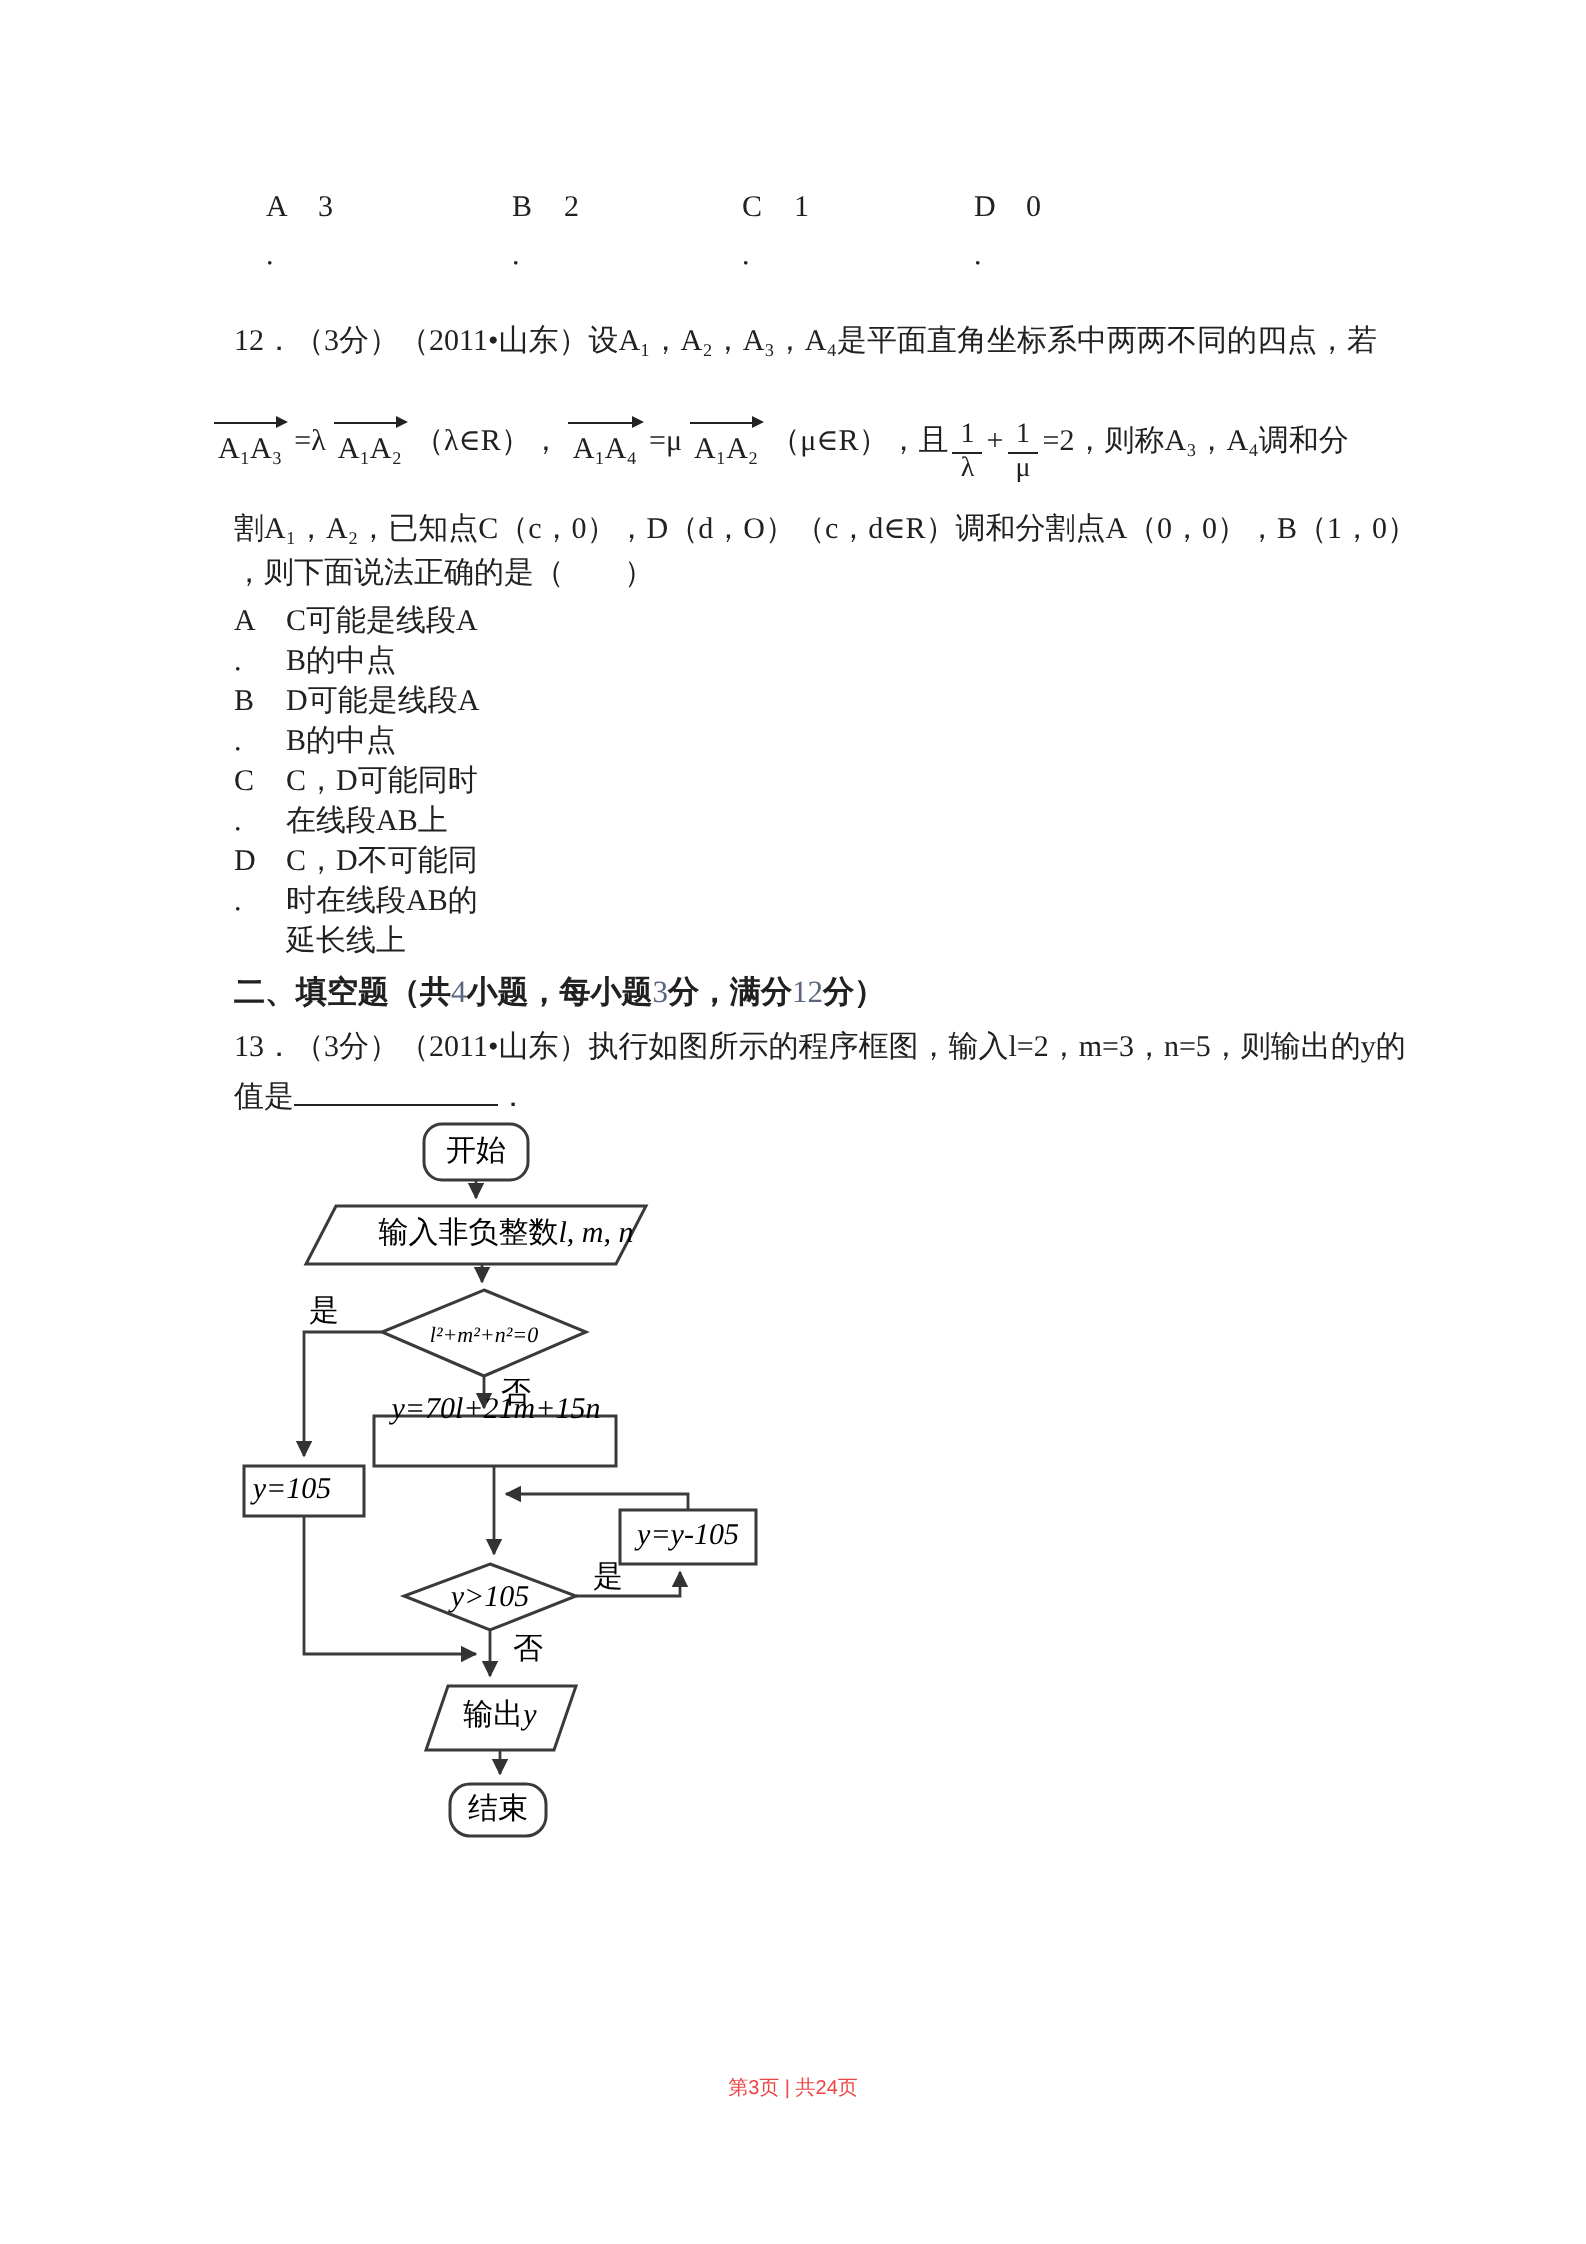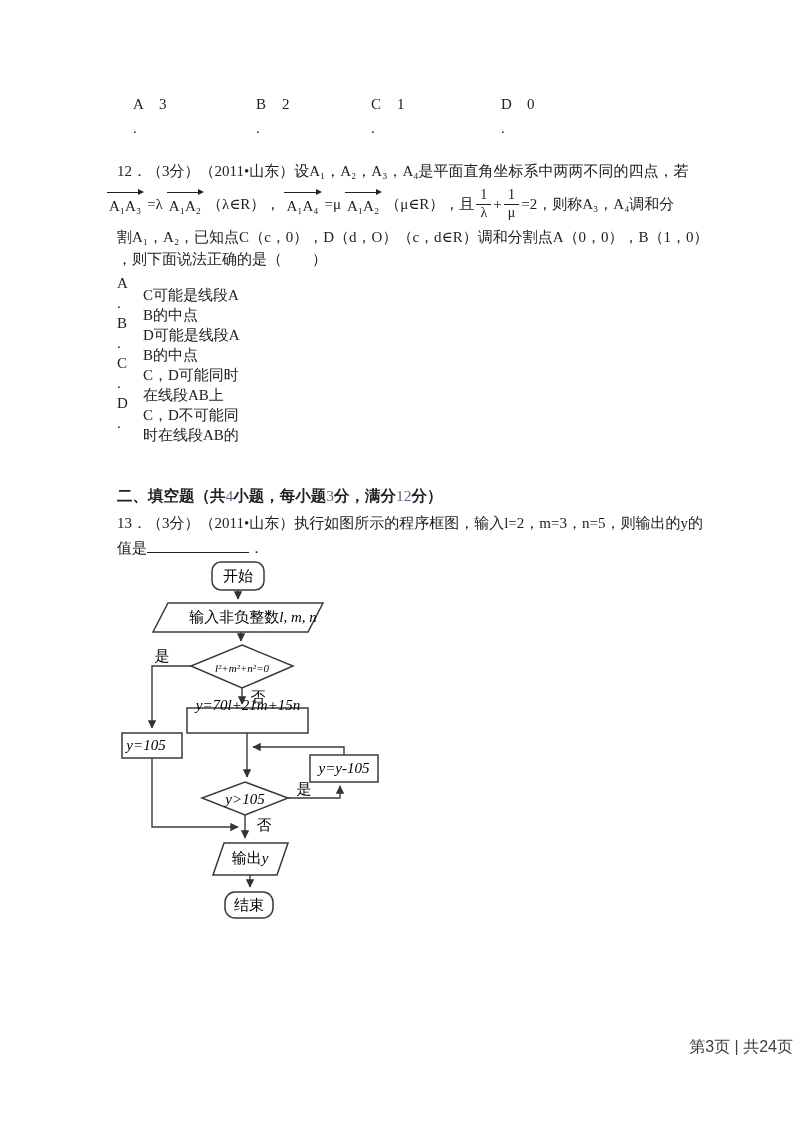--- a/index.html
+++ b/index.html
@@ -6,58 +6,58 @@
   .page{
     position:relative;width:793px;height:1122px;background:#ffffff;
     font-family:"Liberation Serif","DejaVu Serif",serif;
     color:#212121;overflow:hidden;margin:0 auto;
   }
   
   .ans-cell{position:absolute;top:96px;width:120px;font-size:15px;}
   .ans-cell .row1 .letter{display:inline-block;min-width:14px;}
   .ans-cell .row1 .val{display:inline-block;margin-left:12px;}
   .ans-cell .row2{margin-top:7px;font-size:15px;}
-  .c0{left:133px}.c1{left:256px}.c2{left:371px}.c3{left:501px}
+  .c0{left:133px}.c1{left:256px}.c2{left:371px}.c3{left:487px}
 
   
   .q12{position:absolute;left:117px;top:160px;width:600px;font-size:15px;line-height:22px;}
   .tline{white-space:nowrap;}
-  .formula{display:flex;align-items:center;height:44px;margin-left:-14px;white-space:nowrap;}
+  .formula{display:flex;height:44px;margin-left:-14px;white-space:nowrap;margin-top:28px;}
   .formula>span{flex:0 0 auto;}
   .vec{position:relative;margin:0 4px;padding:4px 2px 0 2px;font-family:"Liberation Serif",serif;}
   .vec::before{content:"";position:absolute;left:0;right:5px;top:1px;border-top:1.3px solid #222;}
   .vec::after{content:"";position:absolute;right:-1px;top:-2px;width:0;height:0;
     border-left:6px solid #222;border-top:3px solid transparent;border-bottom:3px solid transparent;}
   .frac{display:inline-flex;flex-direction:column;align-items:center;
     font-size:14px;line-height:1.15;margin:0 2px;}
   .frac .den{border-top:1.2px solid #222;}
   .frac .num,.frac .den{padding:0 4px;display:block;text-align:center;}
   .opts{margin-top:3px;}
   .opt-row{display:flex;height:20px;line-height:20px;}
   .opt-row .tag{width:26px;flex:0 0 26px;}
-  .opt-row .otext{white-space:nowrap;margin-top:12px;}
+  .opt-row .otext{white-space:nowrap;}
 
   
   .sec-heading{position:absolute;left:117px;top:486px;font-size:15.5px;font-weight:bold;white-space:nowrap;}
   .sec-heading .num{font-weight:400;color:#5a6680;}
   .q13-l1{position:absolute;left:117px;top:514px;font-size:15px;white-space:nowrap;}
   .q13-l2{position:absolute;left:117px;top:538px;font-size:15px;}
   .blank{display:inline-block;width:102px;border-bottom:1.2px solid #222;height:14px;vertical-align:baseline;}
 
   
   .flowchart{position:absolute;left:100px;top:555px;width:380px;height:375px;}
   .flowchart svg{position:absolute;left:0;top:0;}
   .fc-label{position:absolute;text-align:center;font-size:15px;line-height:17px;color:#000000;white-space:nowrap;}
   .fc-math{font-family:"Liberation Serif",serif;font-style:italic;}
   .fc-small{font-size:11px;}
   .fc-cjk{font-style:normal;}
 
   
-  .footer{position:absolute;left:0;top:1037px;width:100%;text-align:right;
-    font-size:16px;color:#404040;font-family:"Liberation Sans","DejaVu Sans",sans-serif;}
+  .footer{position:absolute;left:0;top:1037px;width:100%;text-align:center;
+    font-size:10px;color:#ef4444;font-family:"Liberation Sans","DejaVu Sans",sans-serif;}
 </style>
 </head>
 <body>
 
 <div class="page">
 
   <div class="ans-cell c0">
     <div class="row1"><span class="letter">A</span><span class="val">3</span></div>
     <div class="row2">.</div>
   </div>
@@ -124,20 +124,24 @@
           <span class="otext">在线段AB上</span>
         </div>
       <div class="opt-row">
           <span class="tag">D</span>
           <span class="otext">C，D不可能同</span>
         </div>
       <div class="opt-row">
           <span class="tag">.</span>
           <span class="otext">时在线段AB的</span>
         </div>
+      <div class="opt-row">
+          <span class="tag"></span>
+          <span class="otext">延长线上</span>
+        </div>
     </div>
   </div>
 
   <div class="sec-heading"><span>二、填空题（共</span><span class="num">4</span><span>小题，每小题</span><span class="num">3</span><span>分，满分</span><span class="num">12</span><span>分）</span></div>
 
   <div class="q13-l1">13．（3分）（2011•山东）执行如图所示的程序框图，输入l=2，m=3，n=5，则输出的y的</div>
   <div class="q13-l2"><span>值是</span><span class="blank"></span><span>．</span></div>
 
   <div class="flowchart">
     <svg width="380" height="375" viewBox="0 0 380 375">

